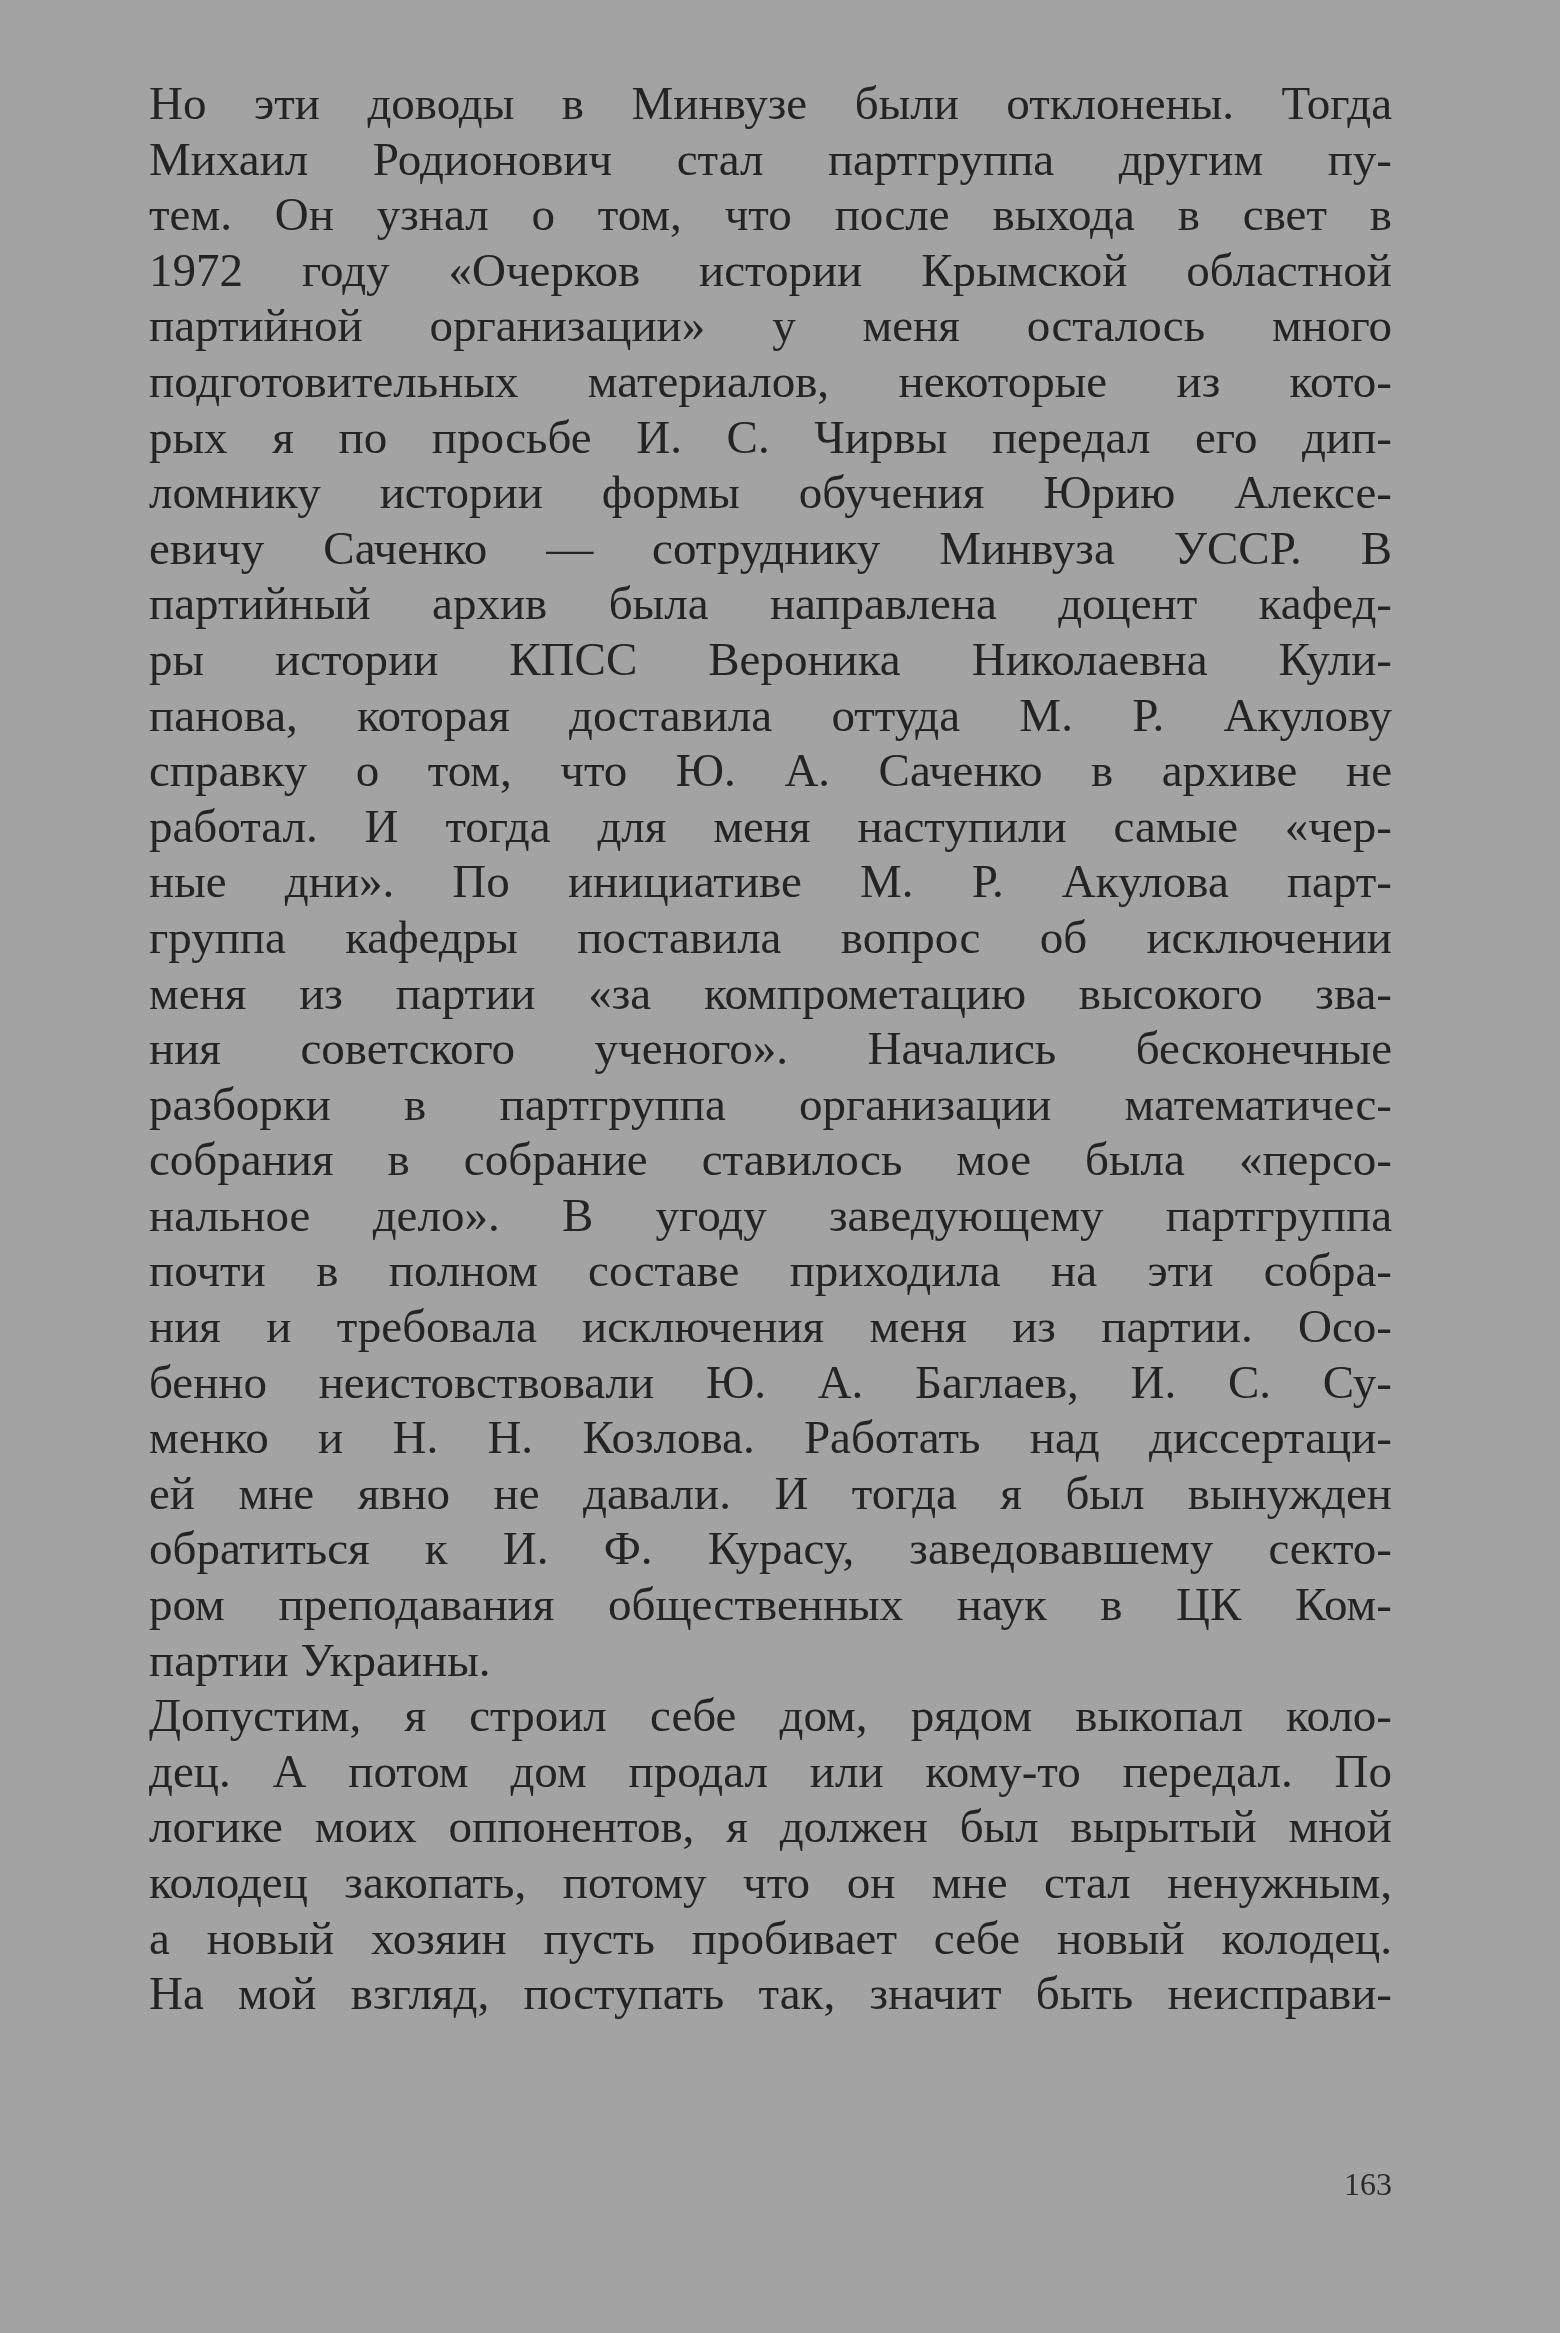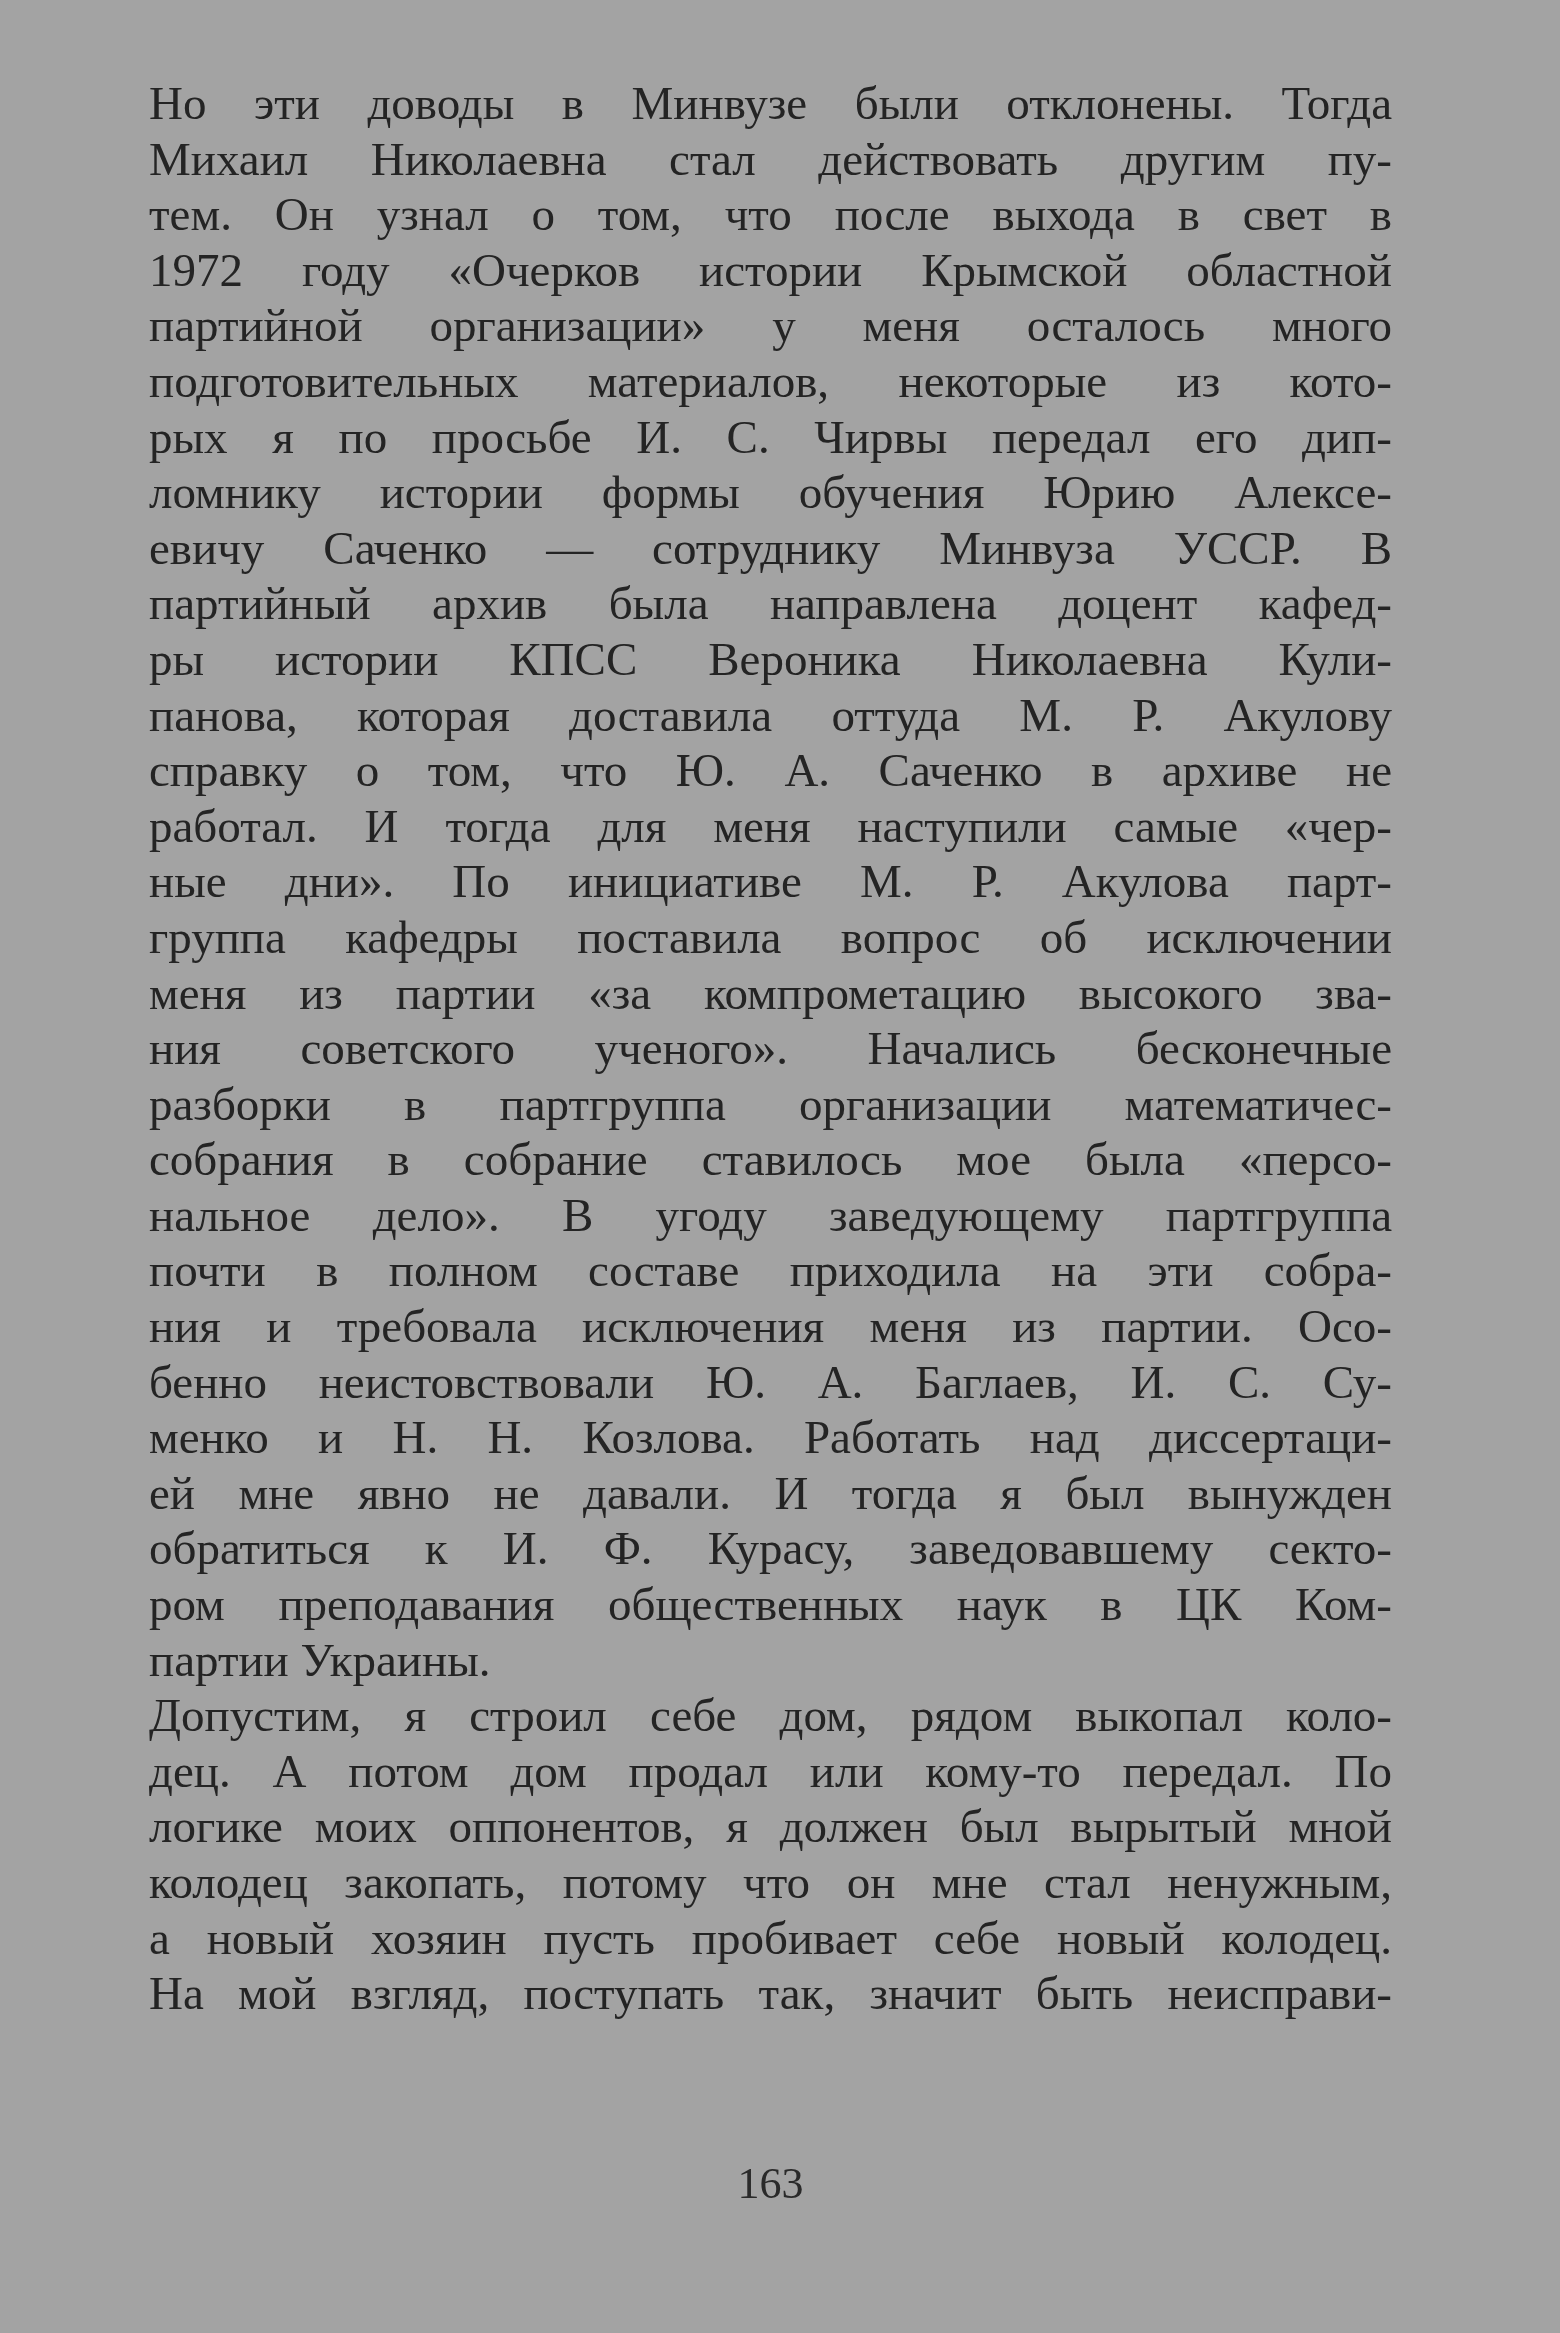--- a/index.html
+++ b/index.html
@@ -40,33 +40,33 @@
     text-align-last: left;
   }
   .line.indent {
     text-indent: 64px;
   }
   .page-number {
     position: absolute;
     left: 149px;
     top: 2160px;
     width: 1243px;
-    text-align: center;
-    font-size: 44px;
+    text-align: right;
+    font-size: 32px;
     line-height: 48px;
     color: #2a2a2a;
   }
 </style>
 </head>
 <body>
 
 <div class="page">
   <div class="text-block">
     <div class="line">Но эти доводы в Минвузе были отклонены. Тогда</div>
-    <div class="line">Михаил Николаевна стал действовать другим пу-</div>
+    <div class="line">Михаил Родионович стал партгруппа другим пу-</div>
     <div class="line">тем. Он узнал о том, что после выхода в свет в</div>
     <div class="line">1972 году «Очерков истории Крымской областной</div>
     <div class="line">партийной организации» у меня осталось много</div>
     <div class="line">подготовительных материалов, некоторые из кото-</div>
     <div class="line">рых я по просьбе И. С. Чирвы передал его дип-</div>
     <div class="line">ломнику истории формы обучения Юрию Алексе-</div>
     <div class="line">евичу Саченко — сотруднику Минвуза УССР. В</div>
     <div class="line">партийный архив была направлена доцент кафед-</div>
     <div class="line">ры истории КПСС Вероника Николаевна Кули-</div>
     <div class="line">панова, которая доставила оттуда М. Р. Акулову</div>

